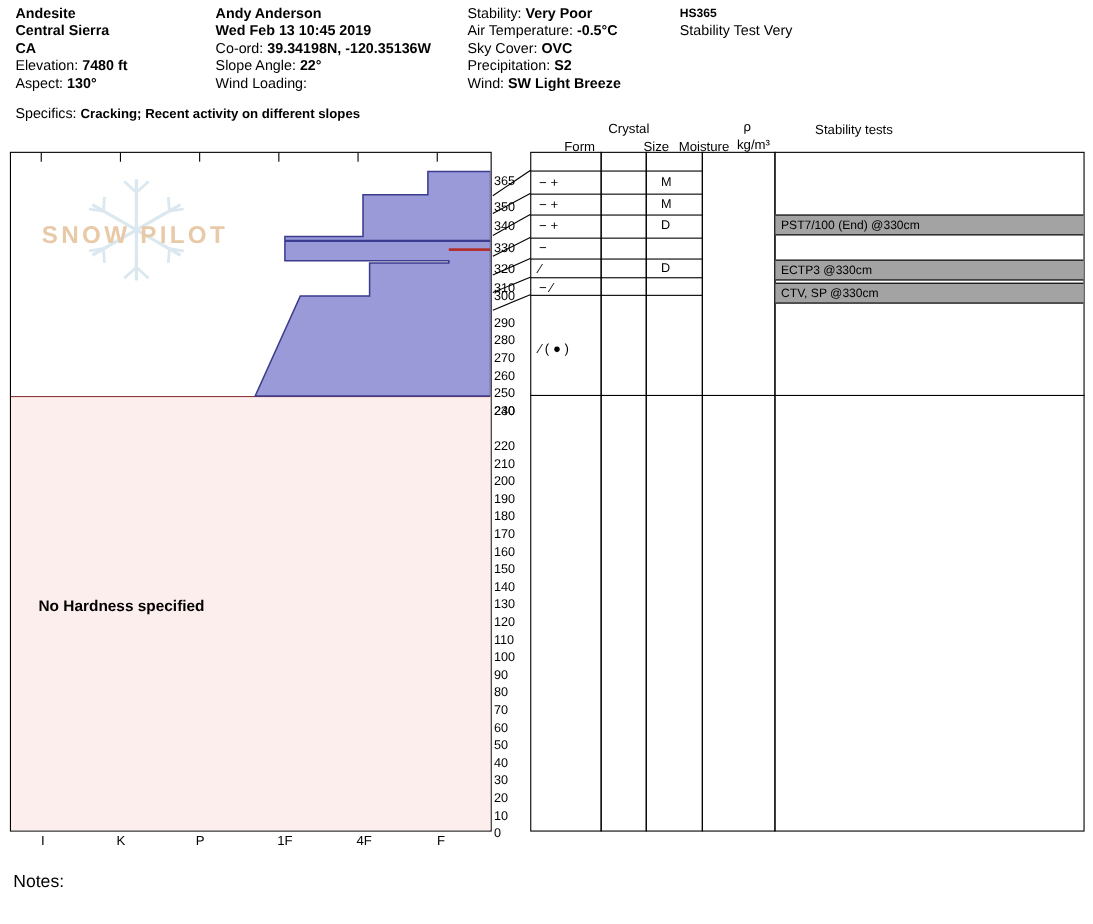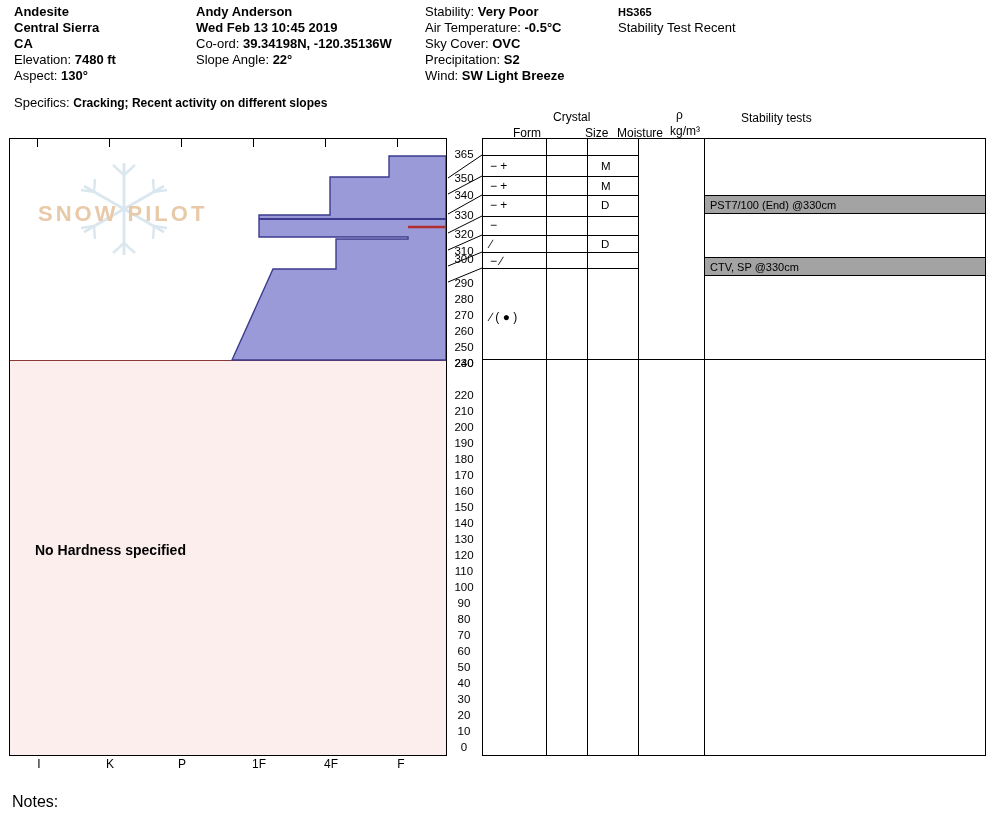--- a/index.html
+++ b/index.html
@@ -71,22 +71,22 @@
     position:absolute; top:0; font-size:12px; transform:translateX(-50%);
   }
 
   #notes-row { position:absolute; left:12px; top:793px; font-size:16px; }
 
   
   #depth-axis {
     position:absolute; left:449px; top:138px; width:30px; height:618px;
   }
   #depth-axis .dl {
-    position:absolute; right:0; font-size:11.5px; text-align:center;
-    width:30px; line-height:10px;
+    position:absolute; right:0; font-size:11.5px; text-align:left;
+    width:30px; line-height:10px;margin-top:11px;
   }
 
   
   #grid { position:absolute; left:482px; top:138px; width:504px; height:618px; }
   .gcol { position:absolute; top:0; height:618px; border:1px solid #000; }
   #col-form-box  { left:0;   width:65px; }
   #col-size-box  { left:64px;  width:42px; }
   #col-moist-box { left:105px; width:52px; }
   #col-rho-box   { left:156px; width:67px; }
   #col-stab-box  { left:222px; width:282px; }
@@ -135,20 +135,24 @@
     <div class="line b">Andy Anderson</div>
     <div class="line b">Wed Feb 13 10:45 2019</div>
     <div class="line">
       <span class="lbl">Co-ord:</span>
       <span class="val">39.34198N, -120.35136W</span>
     </div>
     <div class="line">
       <span class="lbl">Slope Angle:</span>
       <span class="val">22°</span>
     </div>
+    <div class="line">
+      <span class="lbl">Wind Loading:</span>
+      <span class="val"></span>
+    </div>
   </div>
 
   <div class="hdr-col" id="col-stab">
     <div class="line">
       <span class="lbl">Stability:</span>
       <span class="val">Very Poor</span>
     </div>
     <div class="line">
       <span class="lbl">Air Temperature:</span>
       <span class="val">-0.5°C</span>
@@ -162,21 +166,21 @@
       <span class="val">S2</span>
     </div>
     <div class="line">
       <span class="lbl">Wind:</span>
       <span class="val">SW Light Breeze</span>
     </div>
   </div>
 
   <div class="hdr-col" id="col-hs">
     <div class="line tiny-b">HS365</div>
-    <div class="line">Stability Test Recent</div>
+    <div class="line">Stability Test Very</div>
   </div>
 
 
   <div id="specifics">
     <span class="lbl">Specifics:</span>
     <span class="val">Cracking; Recent activity on different slopes</span>
   </div>
 </div>
 
 <div id="crystal-title">Crystal</div>
@@ -323,13 +327,16 @@
   <div class="cellmoist" style="left:119px; top:42px;">M</div>
   <div class="cellmoist" style="left:119px; top:61px;">D</div>
   <div class="cellmoist" style="left:119px; top:100px;">D</div>
 
   <div class="stab-row" style="top:57px;">
     <span>PST7/100 (End) @330cm</span>
   </div>
   <div class="stab-row" style="top:78px;margin-top:41px;">
     <span>CTV, SP @330cm</span>
   </div>
+  <div class="stab-row" style="top:98px;">
+    <span>ECTP3 @330cm</span>
+  </div>
 </div>
 
 </body></html>

